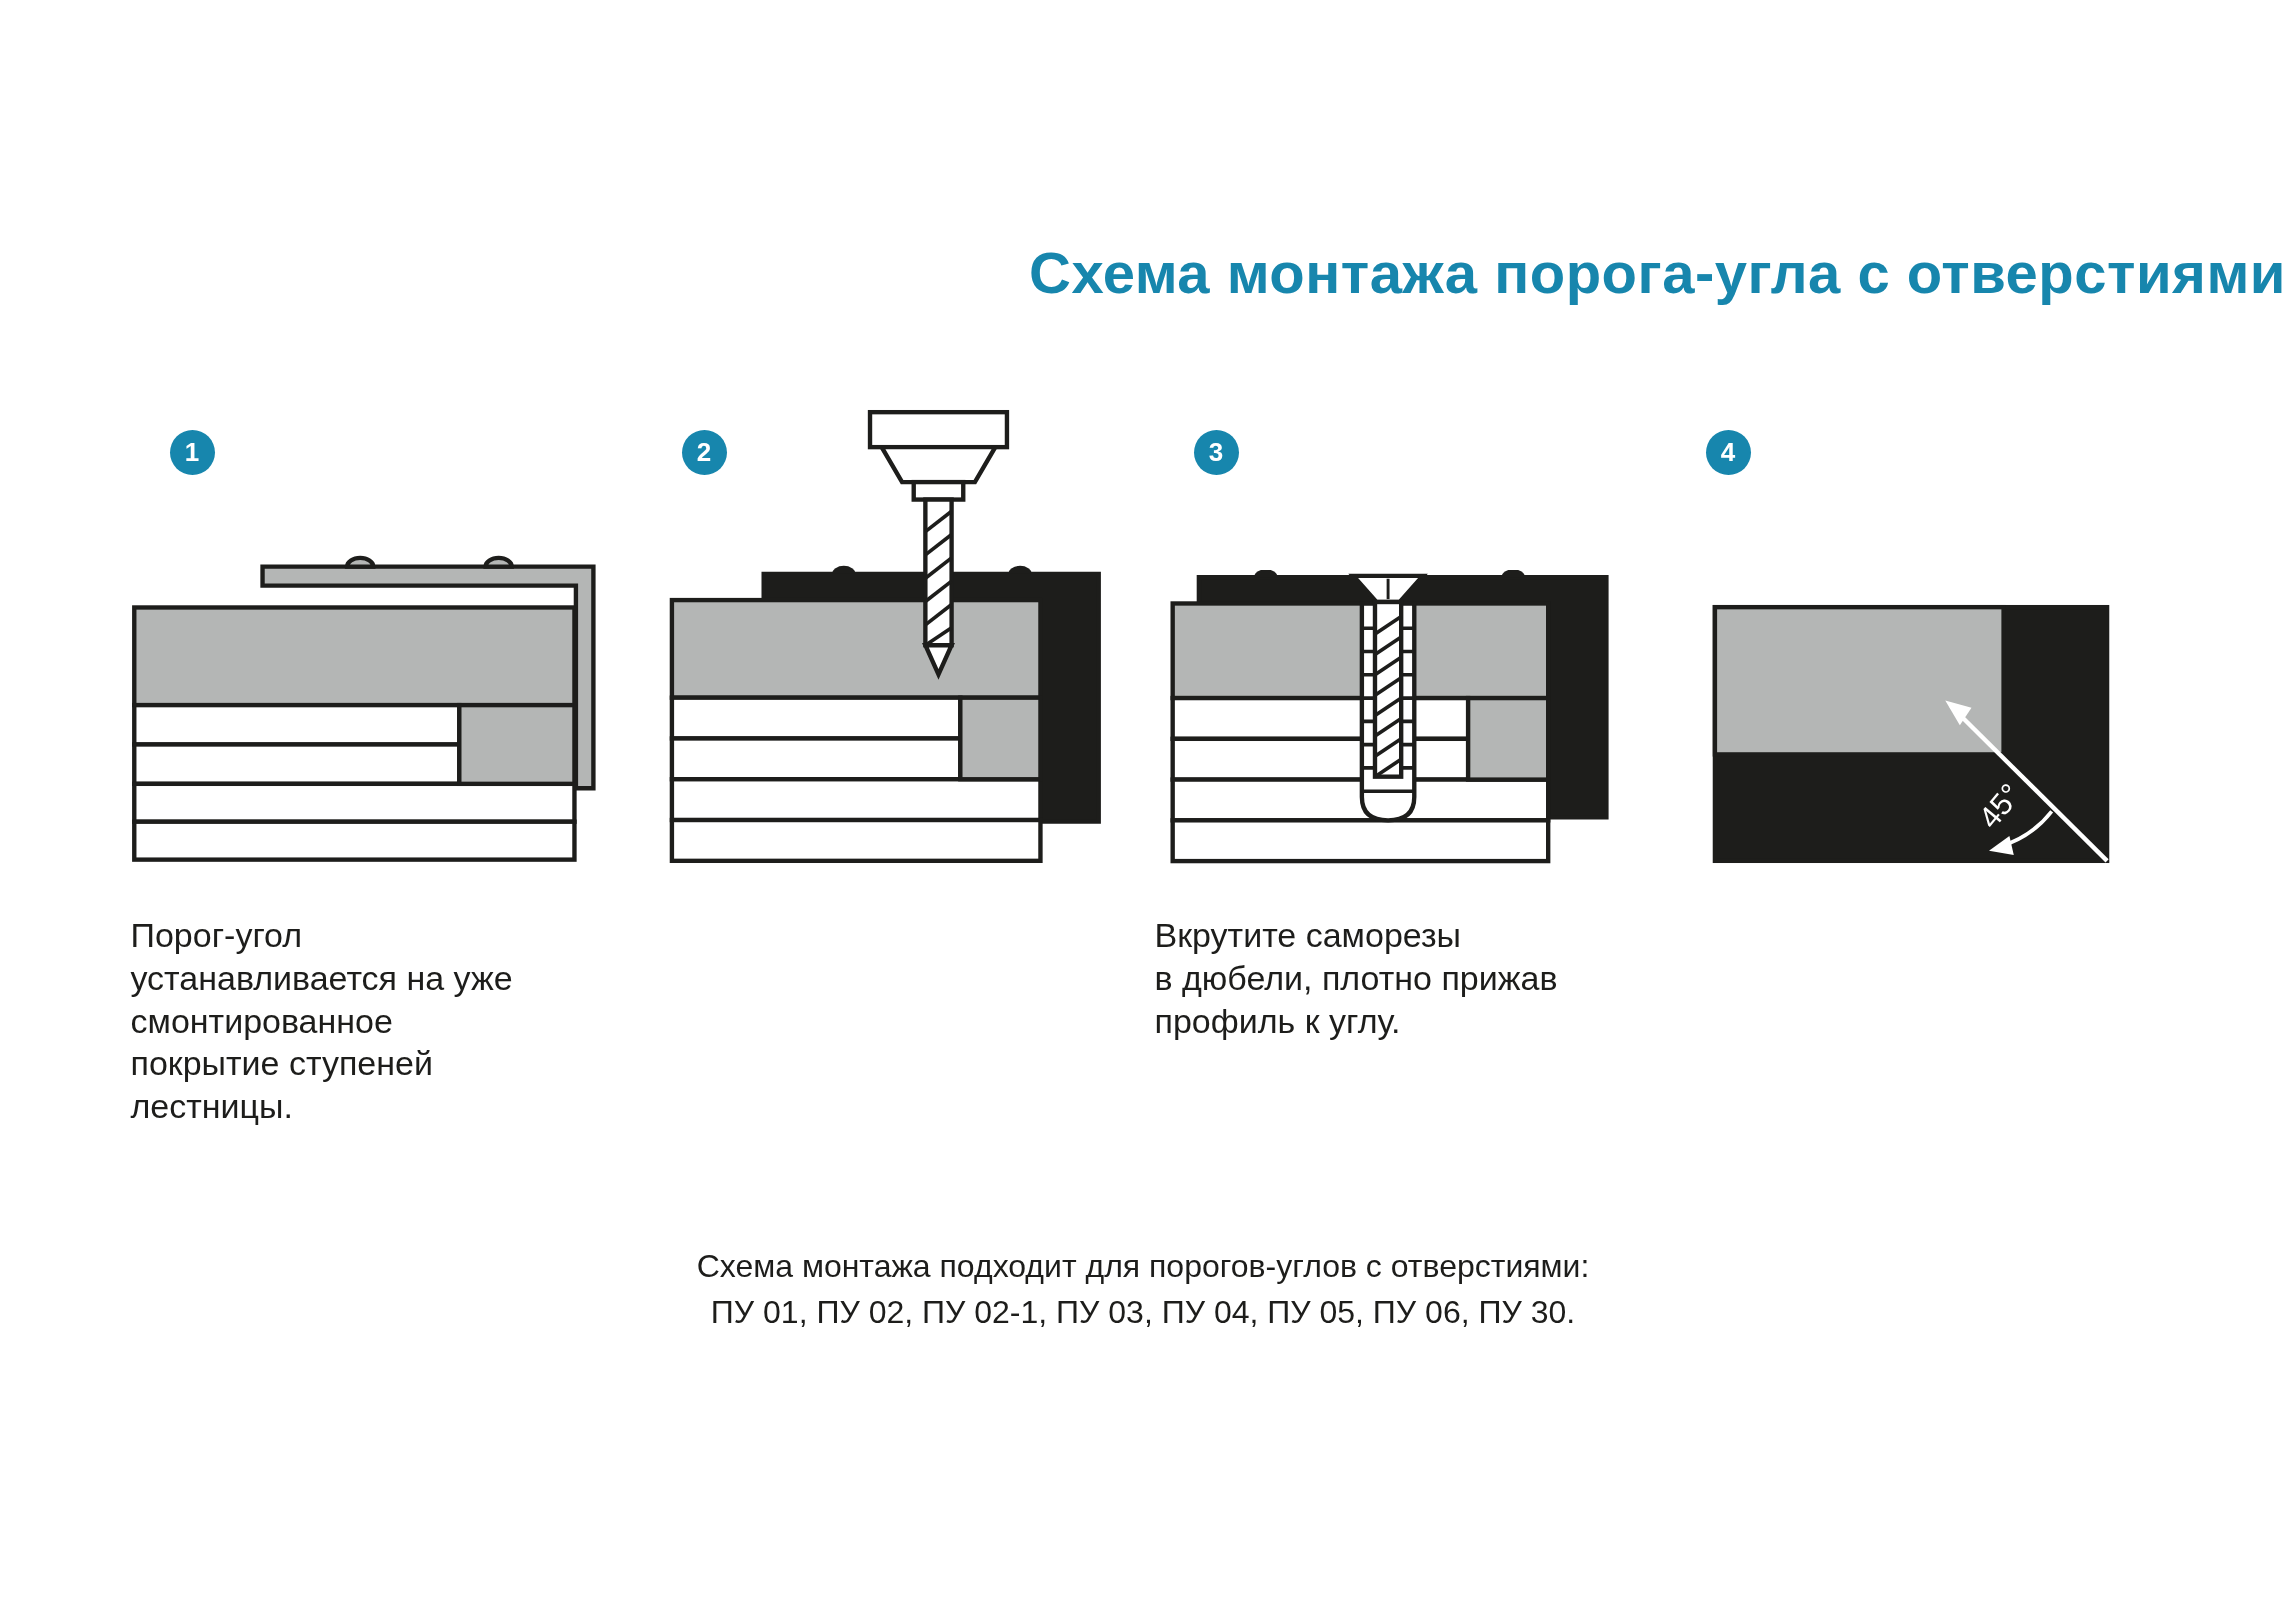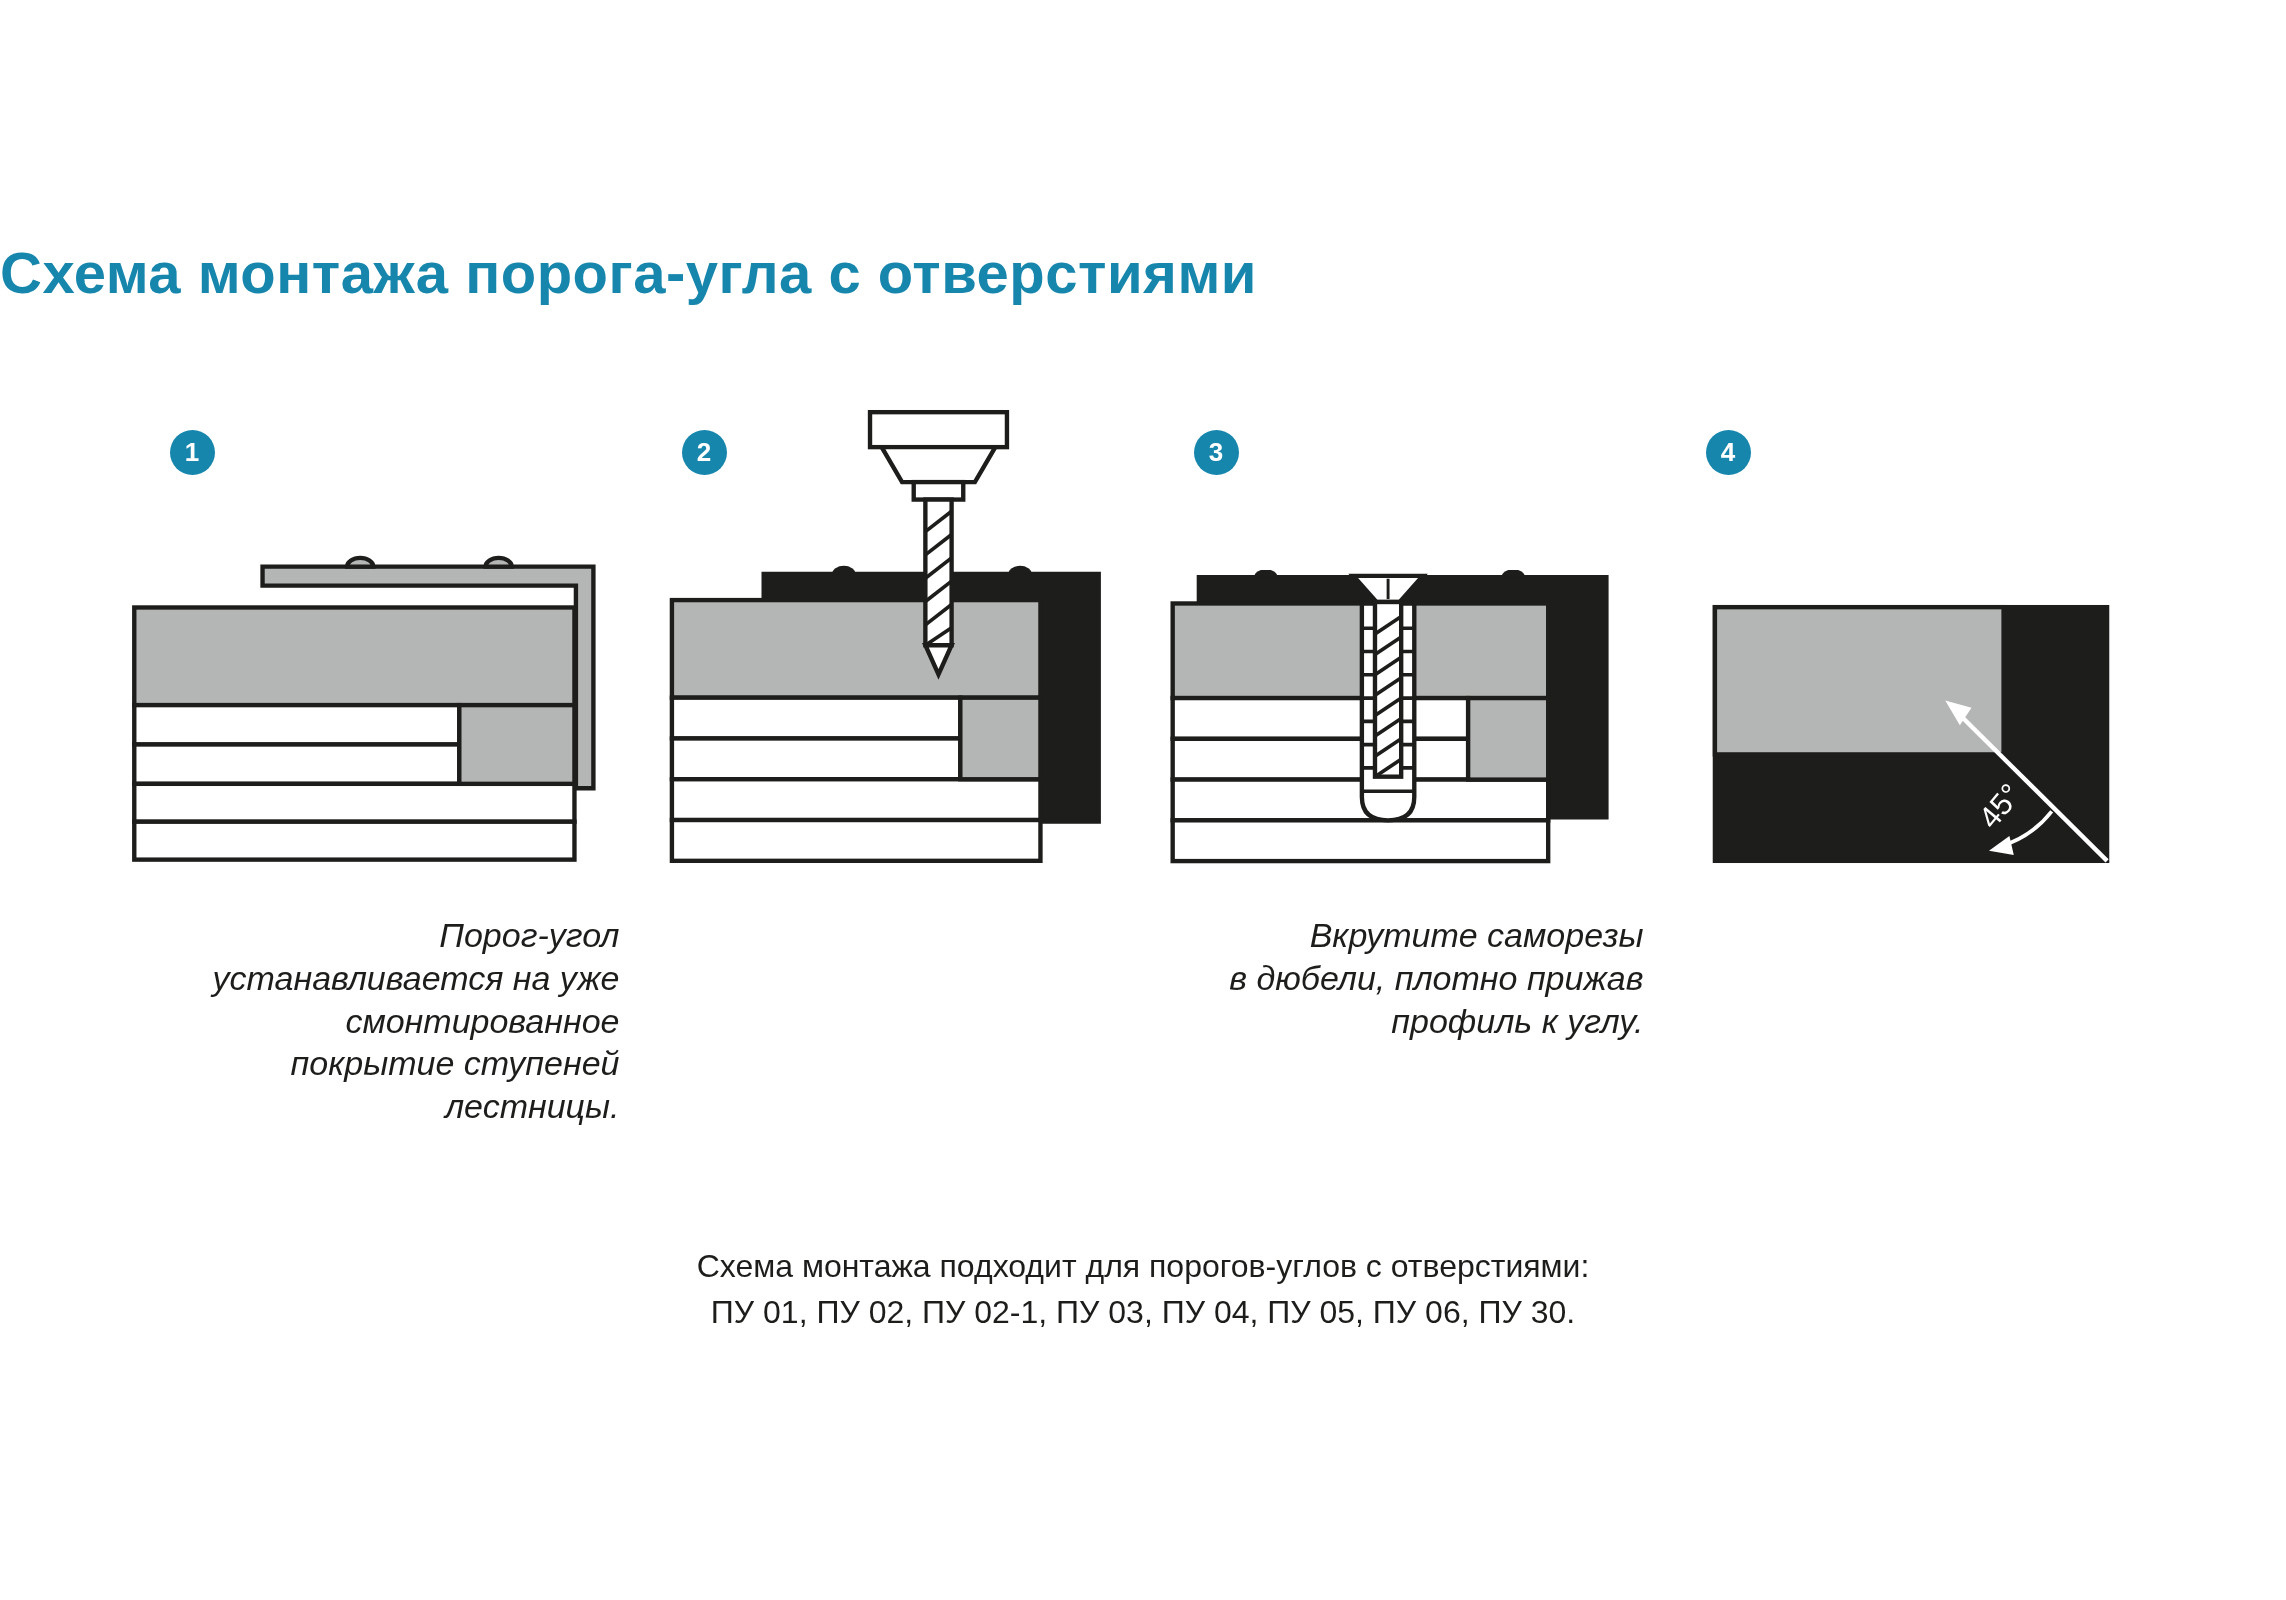--- a/index.html
+++ b/index.html
@@ -8,21 +8,21 @@
     width: 2286px;
     height: 1601px;
     background: #ffffff;
     font-family: "Liberation Sans", sans-serif;
     color: #1d1d1b;
     overflow: hidden;
   }
   .title {
     margin: 0;
     padding-top: 239px;
-    text-align: left;
+    text-align: right;
     font-size: 58px;
     font-weight: 700;
     color: #1786ad;
     letter-spacing: 0.5px;
   }
   .steps {
     display: flex;
     justify-content: center;
     align-items: flex-start;
     gap: 23px;
@@ -52,25 +52,24 @@
   }
   .illustration {
     height: 434px;
     display: flex;
     align-items: flex-end;
     justify-content: center;
     overflow: visible;
   }
   .caption {
     margin: 50px 0 0 0;
-    text-align: right;
+    text-align: left;
     font-size: 34px;
     line-height: 1.26;
     white-space: pre-line;
-    font-style: italic;
   }
   .footer {
     margin-top: 116px;
     text-align: center;
     font-size: 32px;
     line-height: 1.42;
   }
   svg { display: block; }
   svg text { font-family: "Liberation Sans", sans-serif; }
 </style>

